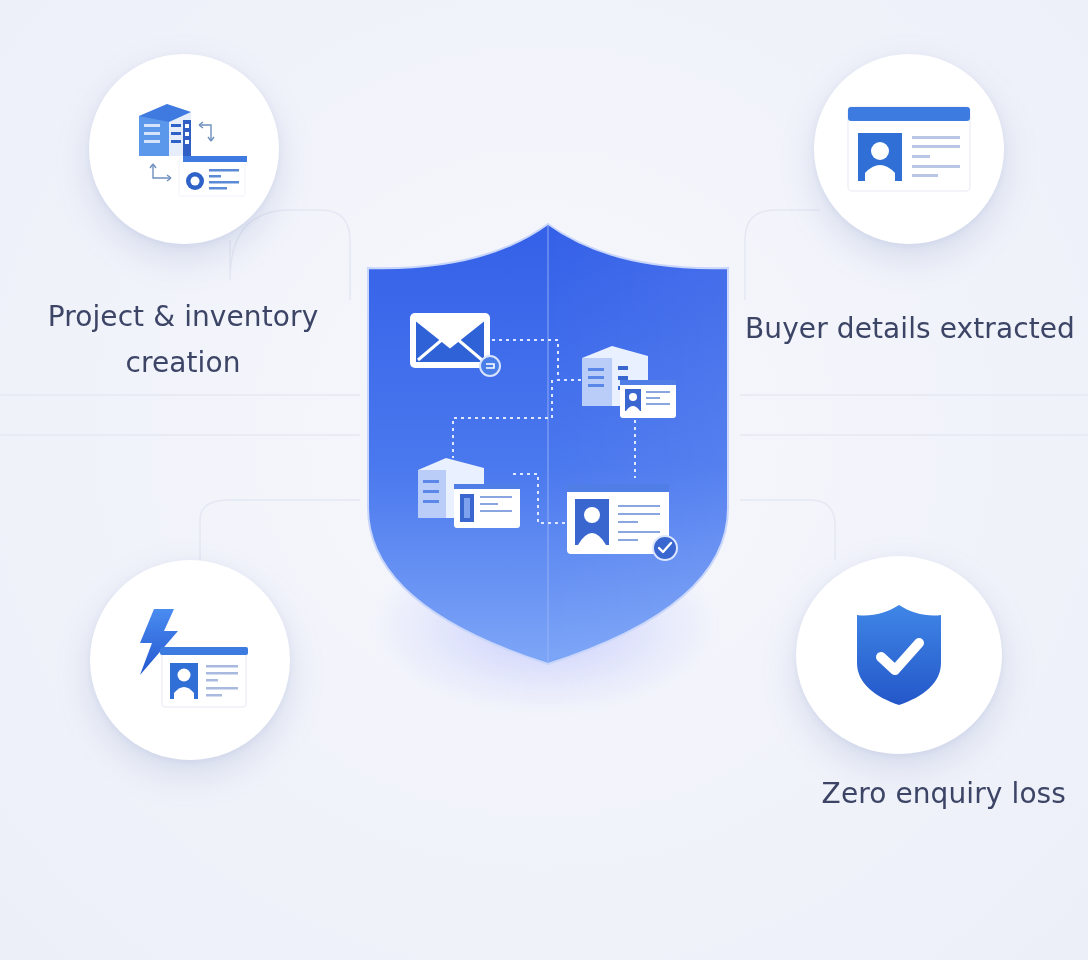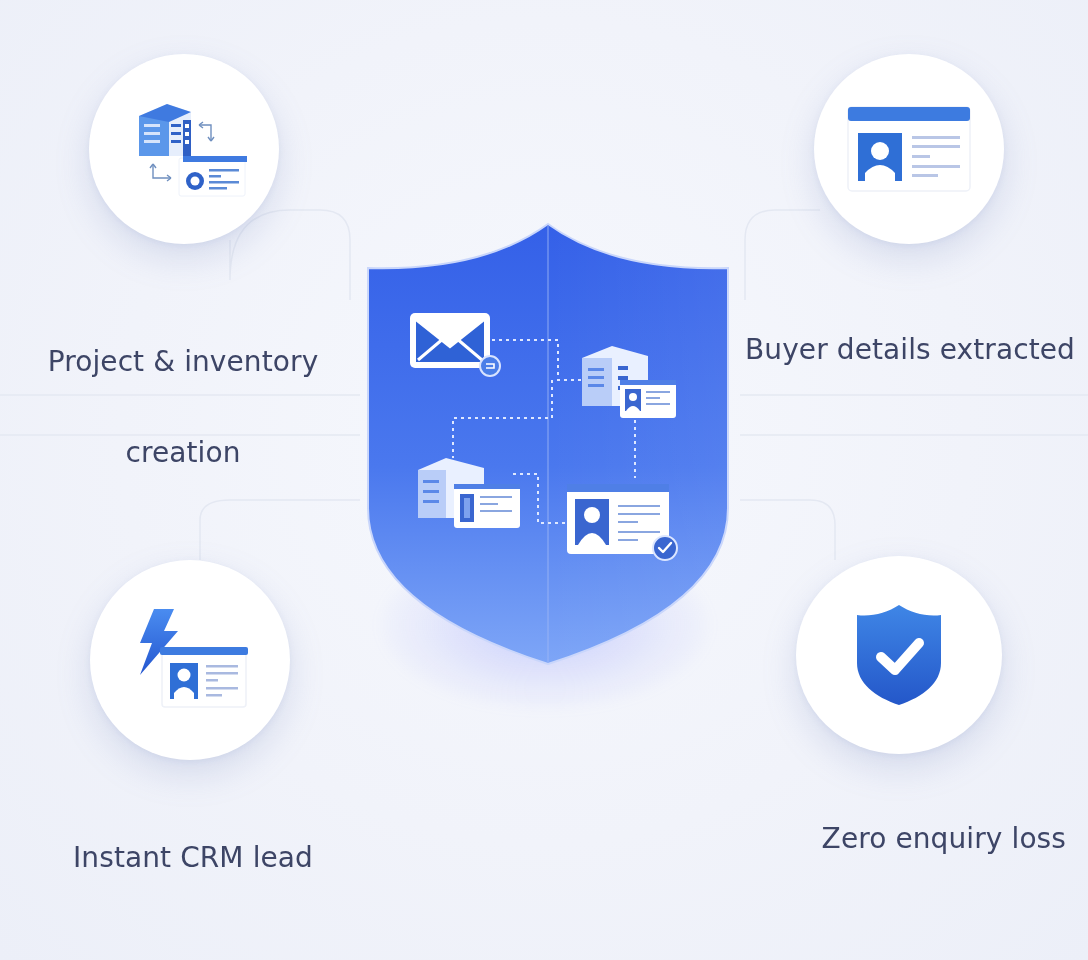--- a/index.html
+++ b/index.html
@@ -21,21 +21,21 @@
   .node-circle svg { display: block; }
   .label {
     position: absolute;
     color: #3d4566;
     font-size: 28px;
     line-height: 46px;
     text-align: center;
     letter-spacing: 0.1px;
     white-space: nowrap;
   }
-  .label span { display: block; margin-top: 45px; }
+  .label span { display: block; }
   .shield-wrap { position: absolute; left: 360px; top: 218px; width: 376px; height: 460px; }
   .shield-glow {
     position: absolute; left: 380px; top: 540px; width: 330px; height: 170px;
     border-radius: 50%;
     background: radial-gradient(ellipse at center, rgba(120,130,255,0.35) 0%, rgba(140,150,255,0.12) 50%, rgba(255,255,255,0) 75%);
     filter: blur(6px);
   }
 </style>
 </head>
 <body>
@@ -180,21 +180,21 @@
     <rect x="14" y="30" width="44" height="48" fill="#2f6fd6"></rect>
     <circle cx="36" cy="48" r="9" fill="#ffffff"></circle>
     <path d="M21 78 L21 70 Q36 54 51 70 L51 78 Z" fill="#ffffff"></path>
     <rect x="68" y="33" width="48" height="3" fill="#b9c6e6"></rect>
     <rect x="68" y="42" width="48" height="3" fill="#b9c6e6"></rect>
     <rect x="68" y="52" width="18" height="3" fill="#b9c6e6"></rect>
     <rect x="68" y="62" width="48" height="3" fill="#b9c6e6"></rect>
     <rect x="68" y="71" width="26" height="3" fill="#b9c6e6"></rect>
   </svg>
 </div>
-<div class="label" style="left:738px; top:282px; width:344px;">
+<div class="label" style="left:738px; top:306px; width:344px;">
   <span>Buyer details extracted</span>
 </div>
 
 <div class="node-circle" style="left:90px; top:560px; width:200px; height:200px;">
   <svg width="120" height="110" viewBox="0 0 120 110">
     <defs>
       <linearGradient id="bolt" x1="0" y1="0" x2="0" y2="1">
         <stop offset="0" stop-color="#4a8cf0"></stop>
         <stop offset="1" stop-color="#2456cf"></stop>
       </linearGradient>
@@ -206,21 +206,20 @@
     <circle cx="54" cy="70" r="6.5" fill="#ffffff"></circle>
     <path d="M44 94 L44 88 Q54 76 64 88 L64 94 Z" fill="#ffffff"></path>
     <rect x="76" y="60" width="32" height="2.5" fill="#a9b9e0"></rect>
     <rect x="76" y="67" width="32" height="2.5" fill="#a9b9e0"></rect>
     <rect x="76" y="74" width="12" height="2.5" fill="#a9b9e0"></rect>
     <rect x="76" y="82" width="32" height="2.5" fill="#a9b9e0"></rect>
     <rect x="76" y="89" width="16" height="2.5" fill="#a9b9e0"></rect>
   </svg>
 </div>
 <div class="label" style="left:28px; top:790px; width:330px;">
-  <span>Instant CRM lead</span>
 </div>
 
 <div class="node-circle" style="left:796px; top:556px; width:206px; height:198px;">
   <svg width="92" height="104" viewBox="0 0 92 104">
     <defs>
       <linearGradient id="sc" x1="0" y1="0" x2="0" y2="1">
         <stop offset="0" stop-color="#3f86e6"></stop>
         <stop offset="1" stop-color="#2457c9"></stop>
       </linearGradient>
     </defs>

